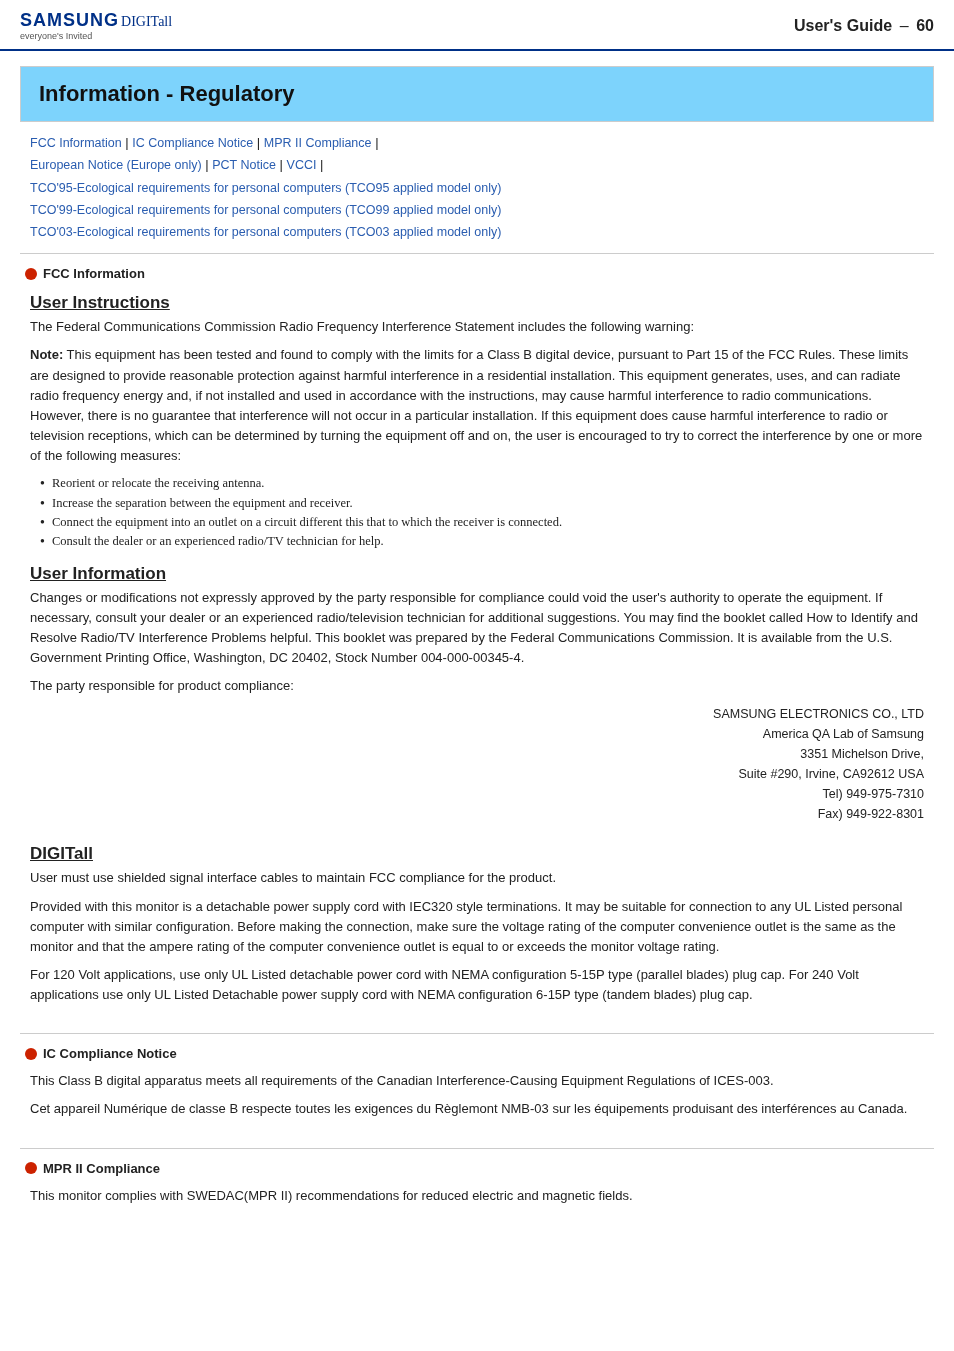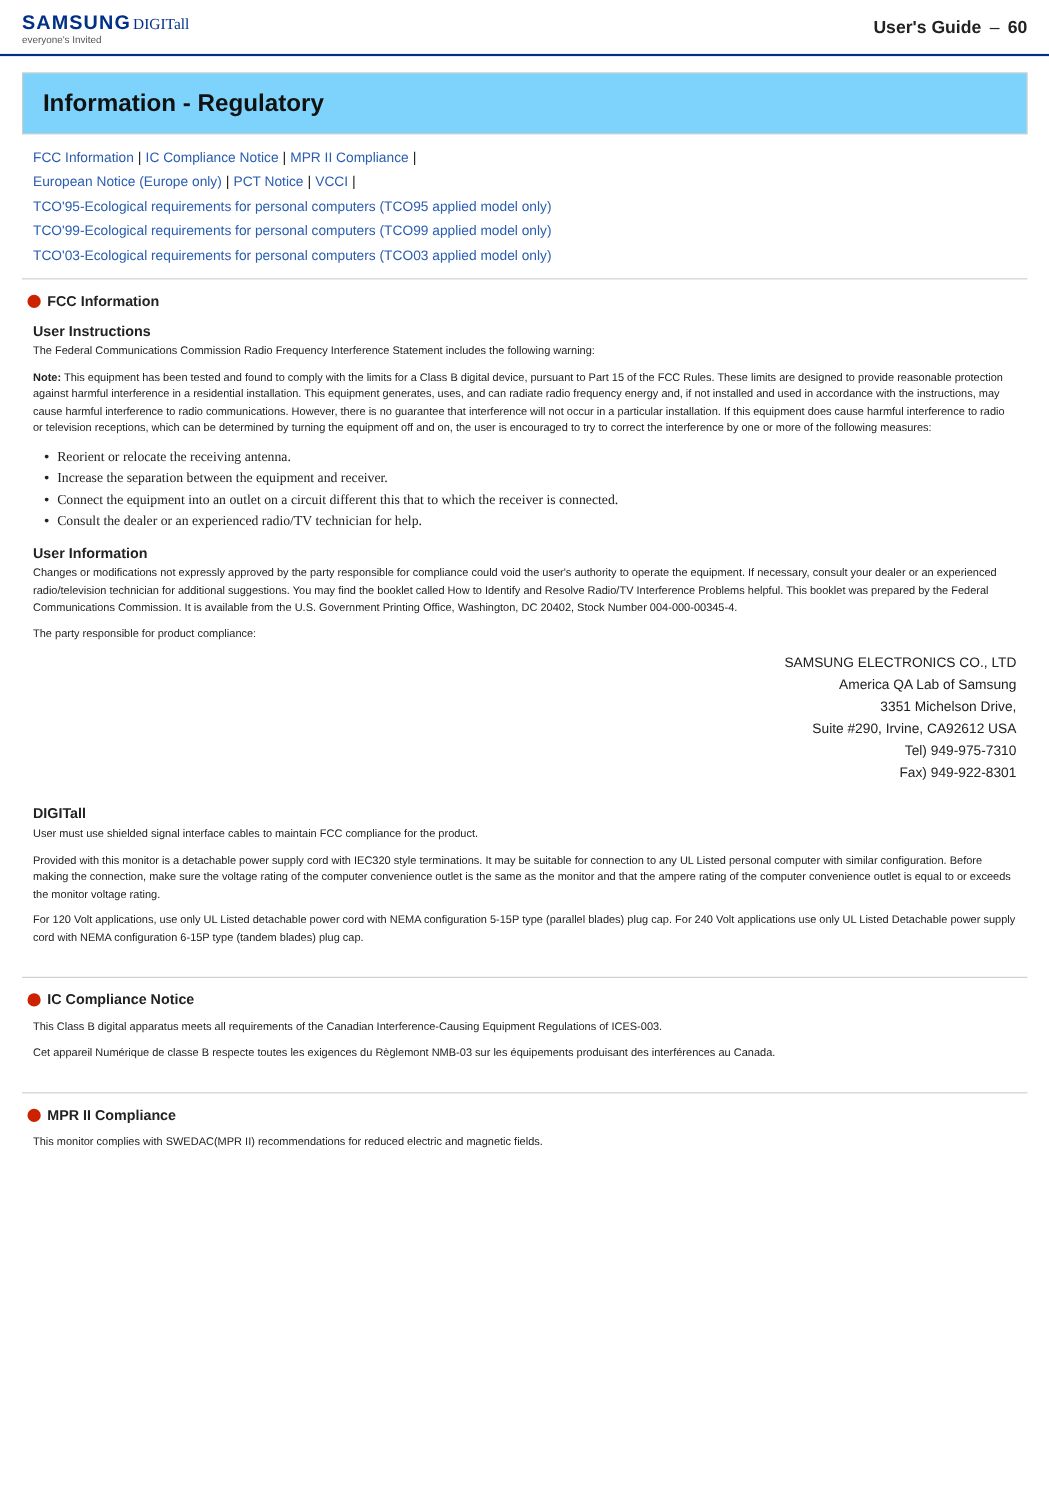--- a/index.html
+++ b/index.html
@@ -93,26 +93,27 @@
     .bullet-red {
       width: 12px;
       height: 12px;
       background: #cc2200;
       border-radius: 50%;
       flex-shrink: 0;
     }
 
     .subsection-title {
       font-weight: bold;
+      font-size: 17px;
+      margin: 12px 0 4px 0;
+      text-decoration: underline;
+    }
+
+    .body-text {
       font-size: 13px;
-      margin: 12px 0 4px 0;
-    }
-
-    .body-text {
-      font-size: 10px;
       line-height: 1.55;
       margin-bottom: 8px;
       color: #222;
     }
 
     .body-text-bold {
       font-weight: bold;
     }
 
     ul.bullet-list {

